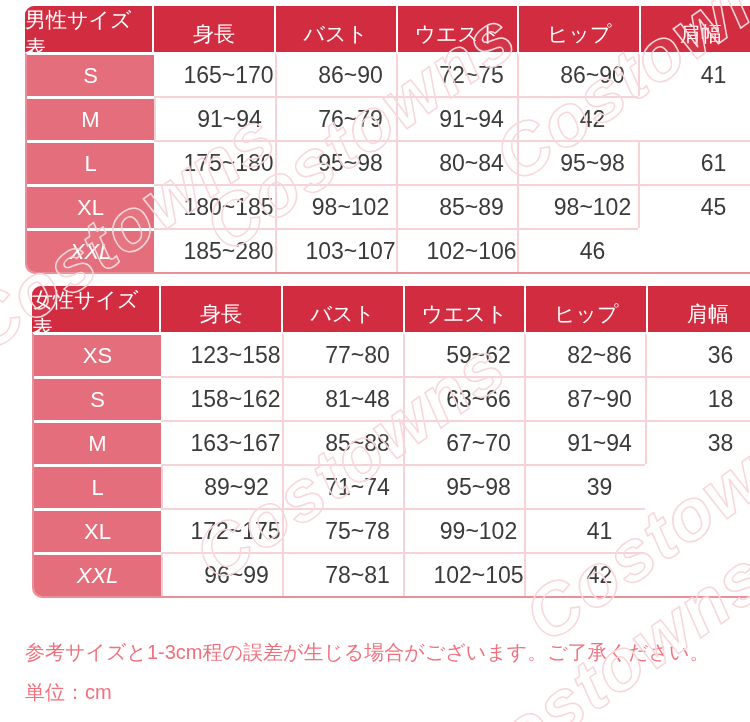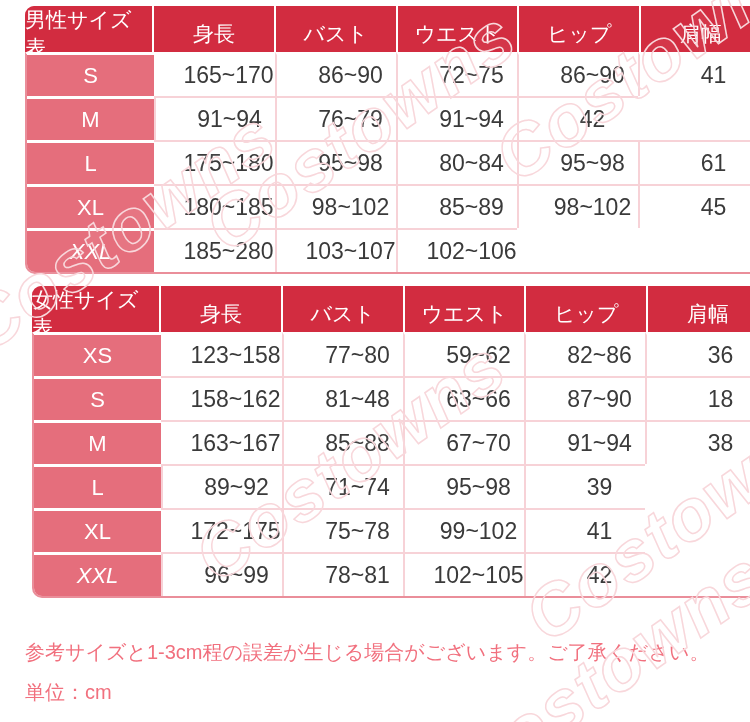--- a/index.html
+++ b/index.html
@@ -114,20 +114,21 @@
     <div class="td val v2">98~102</div>
     <div class="td val v3">85~89</div>
     <div class="td val v4">98~102</div>
     <div class="td val v5">45</div>
   </div>
   <div class="grid-row row">
     <div class="td size">XXL</div>
     <div class="td val v1">185~280</div>
     <div class="td val v2">103~107</div>
     <div class="td val v4">102~106</div>
+    <div class="td val v5">46</div>
   </div>
 </div>
 
 <div class="size-table women">
   <div class="grid-row thead">
     <div class="th">女性サイズ表</div>
     <div class="th">身長</div>
     <div class="th">バスト</div>
     <div class="th">ウエスト</div>
     <div class="th">ヒップ</div>

